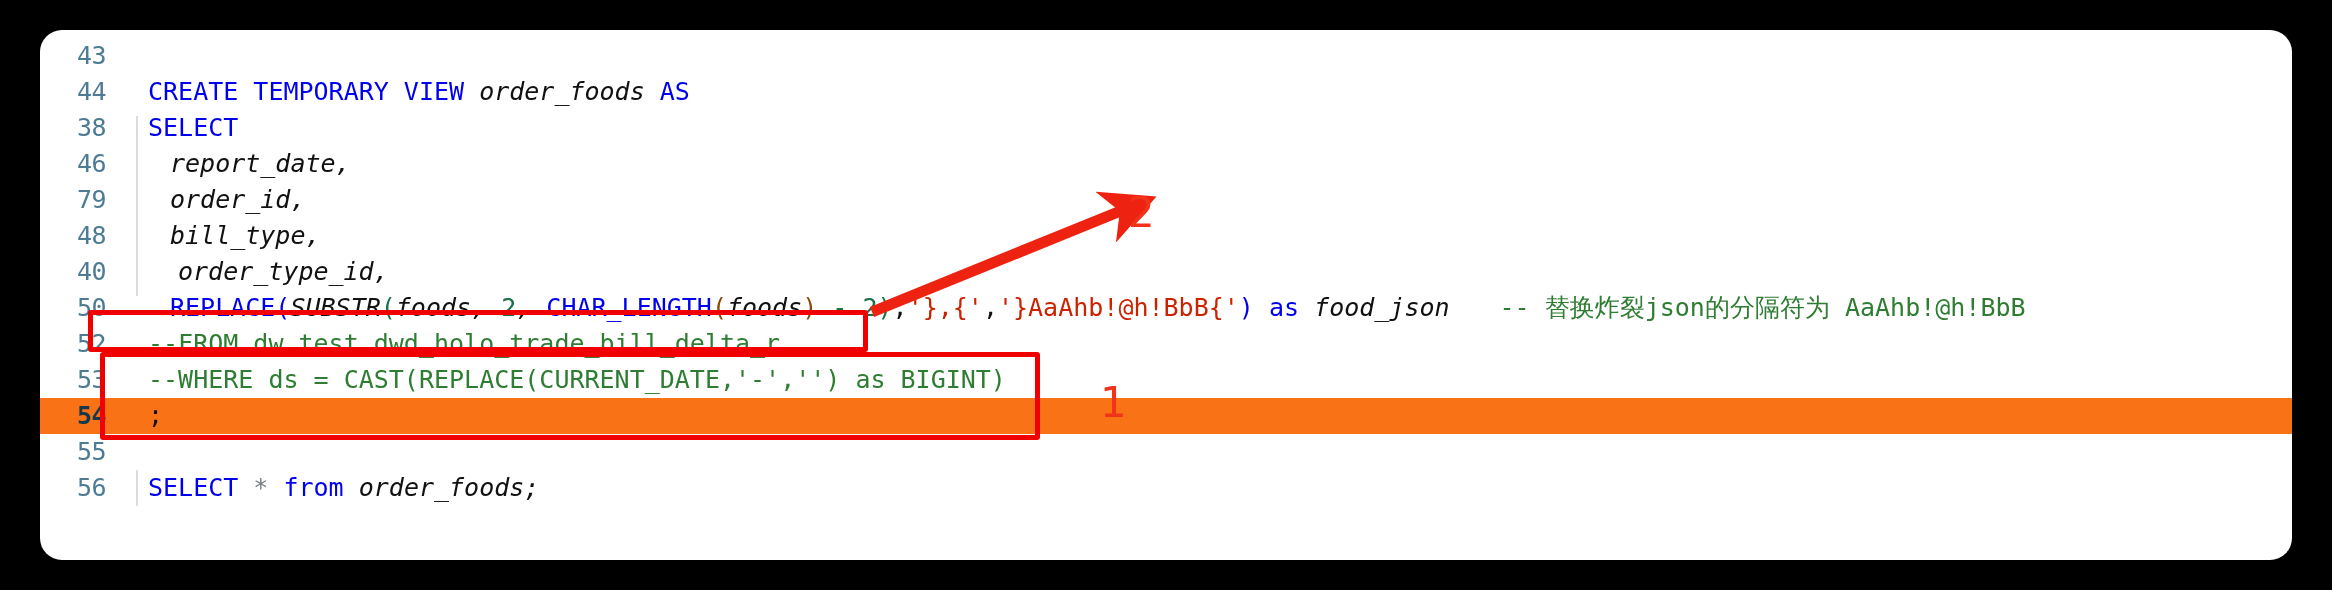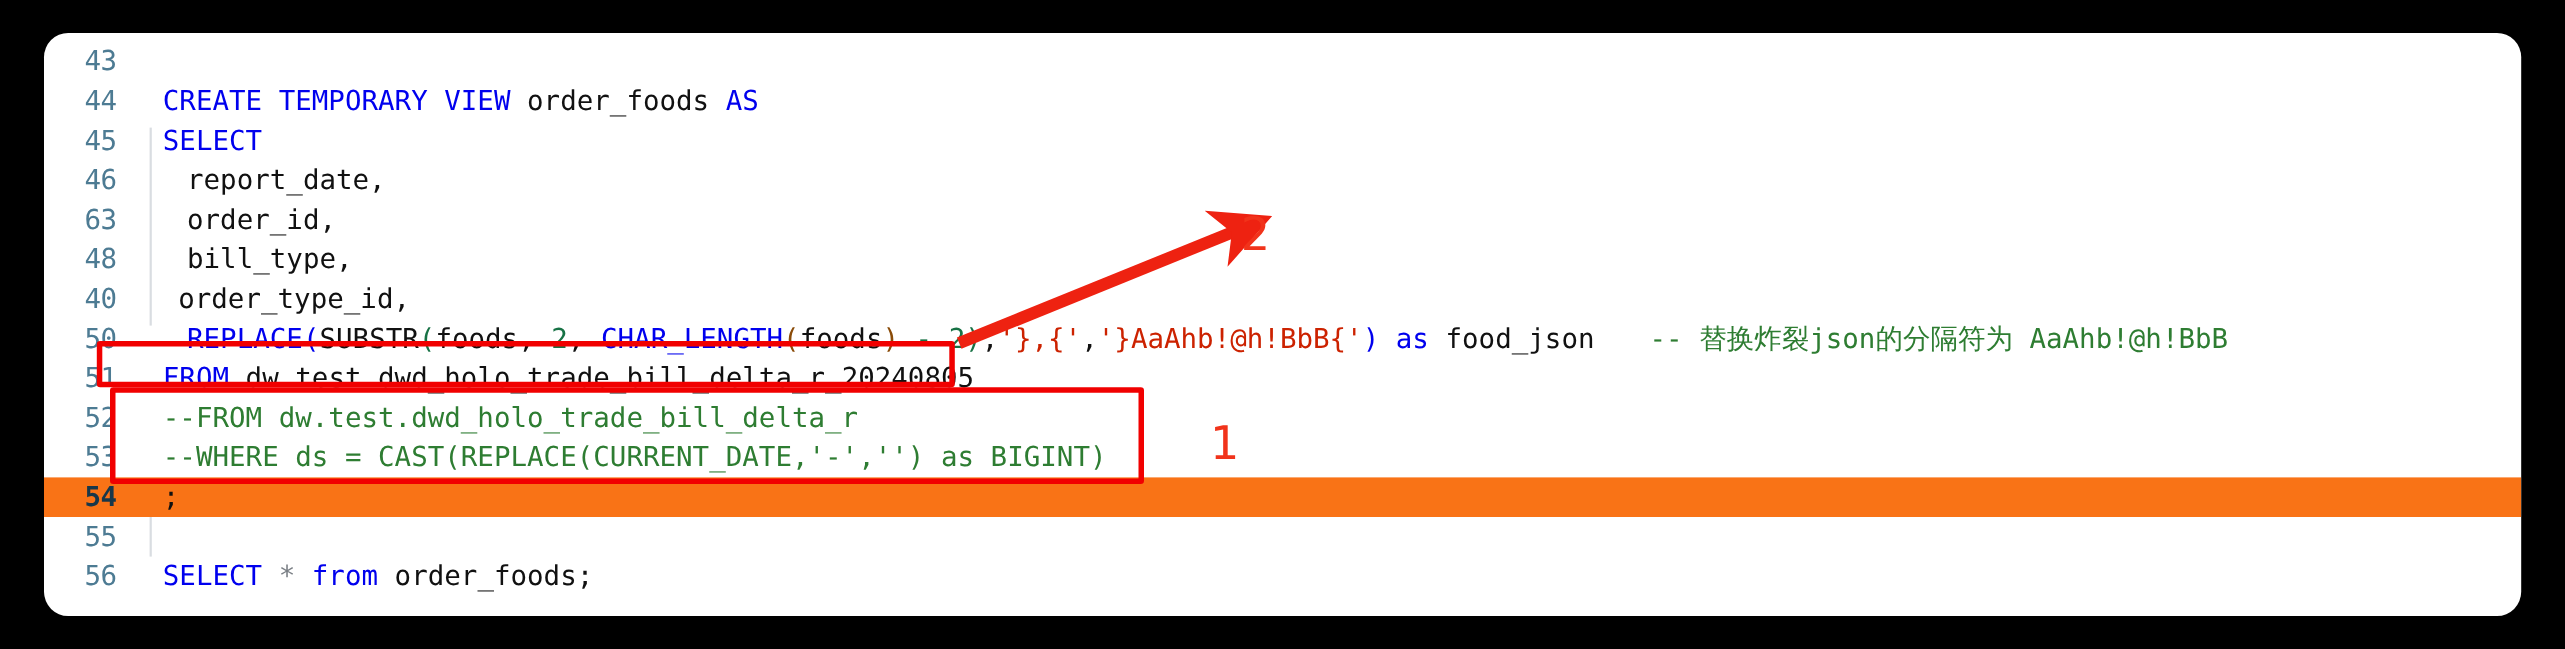--- a/index.html
+++ b/index.html
@@ -74,21 +74,21 @@
   .indent-guide {
     position: absolute;
     left: 96px;
     width: 2px;
     background: #d9dde1;
   }
 
   
   .kw   { color: #0000ee; }
   .fn   { color: #0000ee; margin-top: 40px; }
-  .id   { color: #111111; }
+  .id   { color: #111111; font-style: italic; }
   .num  { color: #177245; }
   .str  { color: #cc2200; }
   .cmt  { color: #2e7d32; }
   .op   { color: #111111; }
   .paren1 { color: #0000ee; }
   .paren2 { color: #177245; }
   .paren3 { color: #8a4b08; }
   .star { color: #7a7f85; }
 
   
@@ -135,53 +135,49 @@
         <span class="gutter">43</span>
         <span class="content"></span>
       </div>
 
       <div class="line">
         <span class="gutter">44</span>
         <span class="content"><span class="kw">CREATE TEMPORARY VIEW</span><span class="id"> order_foods </span><span class="kw">AS</span></span>
       </div>
 
       <div class="line">
-        <span class="gutter">45</span>
+        <span class="gutter">38</span>
         <span class="content"><span class="kw">SELECT</span></span>
       </div>
 
       <div class="line">
         <span class="gutter">46</span>
         <span class="content" style="left:130px;"><span class="id">report_date,</span></span>
       </div>
 
       <div class="line">
-        <span class="gutter">63</span>
+        <span class="gutter">79</span>
         <span class="content" style="left:130px;"><span class="id">order_id,</span></span>
       </div>
 
       <div class="line">
         <span class="gutter">48</span>
         <span class="content" style="left:130px;"><span class="id">bill_type,</span></span>
       </div>
 
       <div class="line">
         <span class="gutter">40</span>
-        <span class="content" style="left:122px;"><span class="id">order_type_id,</span></span>
+        <span class="content" style="left:138px;"><span class="id">order_type_id,</span></span>
       </div>
 
       <div class="line">
         <span class="gutter">50</span>
         <span class="content" style="left:130px;"><span class="fn">REPLACE</span><span class="paren1">(</span><span class="id">SUBSTR</span><span class="paren2">(</span><span class="id">foods, </span><span class="num">2</span><span class="id">, </span><span class="fn">CHAR_LENGTH</span><span class="paren3">(</span><span class="id">foods</span><span class="paren3">)</span><span class="num"> - </span><span class="num">2</span><span class="paren2">)</span><span class="op">,</span><span class="str">'},{'</span><span class="op">,</span><span class="str">'}AaAhb!@h!BbB{'</span><span class="paren1">)</span><span class="kw"> as </span><span class="id">food_json</span><span class="cmt" style="margin-left:50px;">-- 替换炸裂json的分隔符为 AaAhb!@h!BbB</span></span>
       </div>
 
-      <div class="line">
-        <span class="gutter">51</span>
-        <span class="content"><span class="kw">FROM</span><span class="id"> dw.test.dwd_holo_trade_bill_delta_r_20240805</span></span>
-      </div>
 
       <div class="line">
         <span class="gutter">52</span>
         <span class="content"><span class="cmt">--FROM dw.test.dwd_holo_trade_bill_delta_r</span></span>
       </div>
 
       <div class="line">
         <span class="gutter">53</span>
         <span class="content"><span class="cmt">--WHERE ds = CAST(REPLACE(CURRENT_DATE,'-','') as BIGINT)</span></span>
       </div>

